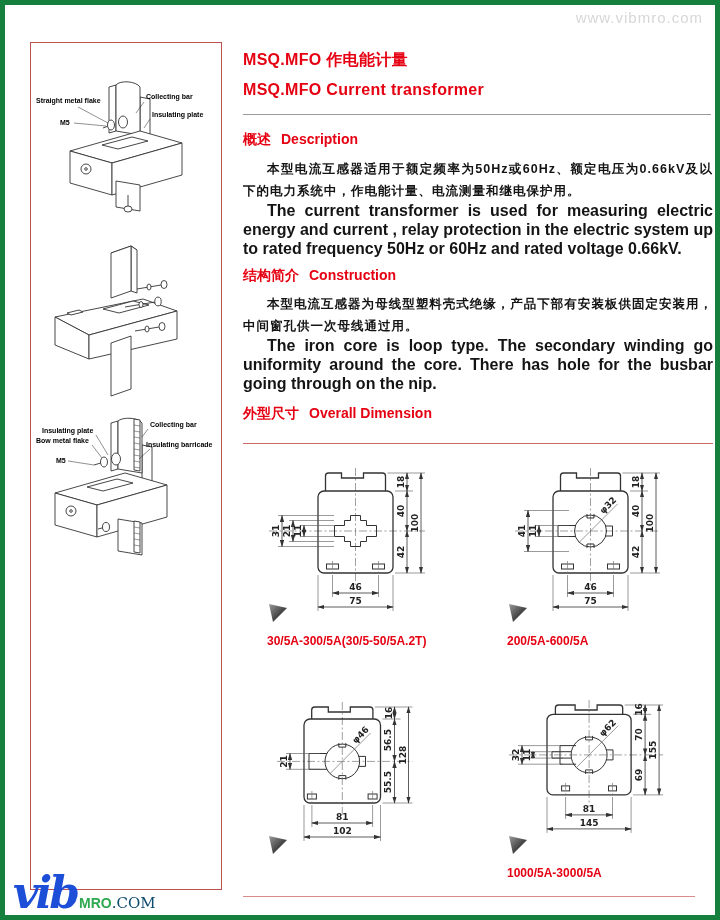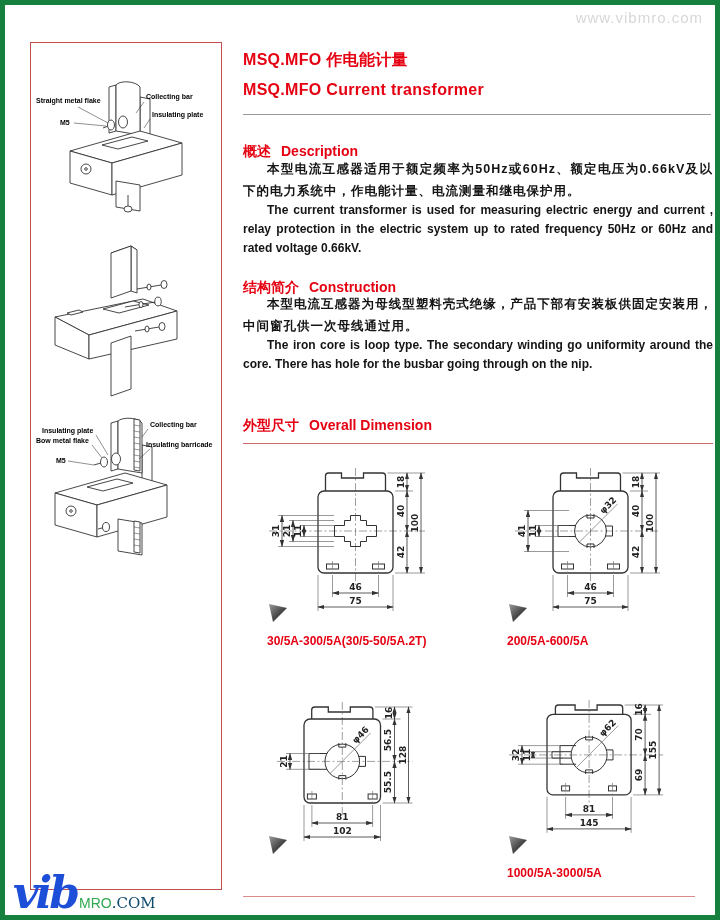--- a/index.html
+++ b/index.html
@@ -13,41 +13,41 @@
   .iso ellipse,.iso circle{fill:#fff;stroke:#333;stroke-width:0.9;}
   .iso line{stroke:#333;stroke-width:0.9;}
   .iso line.ld{stroke:#222;stroke-width:0.5;}
   .iso line.ht{stroke:#333;stroke-width:0.5;}
   .iso text{font-family:"Liberation Sans",sans-serif;font-size:7px;font-weight:bold;fill:#000;}
   .title{position:absolute;left:238px;font-size:16px;font-weight:bold;color:#e50012;letter-spacing:0.3px;}
   .rule{position:absolute;height:0;border-top:1px solid #999;}
   .rule-gray{left:238px;top:109px;width:468px;border-color:#9a9a9a;}
   .rule-red{left:238px;top:438px;width:470px;border-color:#cc6a6a;}
   .rule-red2{left:238px;top:891px;width:452px;border-color:#d98c8c;}
-  .sec-h{position:absolute;left:238px;font-size:14px;font-weight:bold;color:#e50012;margin-top:12px;}
+  .sec-h{position:absolute;left:238px;font-size:14px;font-weight:bold;color:#e50012;}
   .sec-h .sp{margin-left:10px;}
   .para{position:absolute;left:238px;width:470px;margin:0;text-align:justify;
         font-weight:bold;color:#141414;text-indent:24px;}
   .para.zh{font-size:12.5px;line-height:22px;letter-spacing:1px;}
-  .para.en{font-size:12px;line-height:19px;}
+  .para.en{font-size:16px;line-height:19px;}
   .dimfig{position:absolute;}
   .dimfig svg{overflow:visible;}
   .dimfig .bd{fill:none;stroke:#333;stroke-width:1.3;}
   .dimfig .bd2{fill:none;stroke:#333;stroke-width:1;}
   .dimfig .bd2l{stroke:#333;stroke-width:1;}
   .dimfig .cl{stroke:#777;stroke-width:0.7;stroke-dasharray:8 2.5 2 2.5;}
   .dimfig .ext{stroke:#555;stroke-width:0.6;}
   .dimfig .dl{stroke:#333;stroke-width:0.8;}
   .dimfig .dt{font-family:"DejaVu Sans",sans-serif;font-size:9px;font-weight:bold;fill:#222;}
   .figcap{position:absolute;width:240px;}
   .figcap .cap{margin-top:6px;font-size:12px;font-weight:bold;color:#e50012;}
   .logo{position:absolute;left:8px;top:862px;white-space:nowrap;}
   .logo .l1{font-family:"DejaVu Serif",serif;font-style:italic;font-weight:bold;
             font-size:44px;color:#1d4ed8;letter-spacing:-3px;}
-  .logo .l2{font-size:14px;font-weight:normal;color:#2fa84f;margin-left:2px;}
+  .logo .l2{font-size:14px;font-weight:bold;color:#2fa84f;margin-left:2px;}
   .logo .l3{font-family:"DejaVu Serif",serif;font-size:15px;color:#0c4a6e;}
   .hiddefs{position:absolute;width:0;height:0;}
 </style>
 </head>
 <body>
 
 <svg class="hiddefs">
     <defs>
   <linearGradient id="agrad" x1="0" y1="0" x2="1" y2="1">
     <stop offset="0" stop-color="#9a9a9a"></stop>

